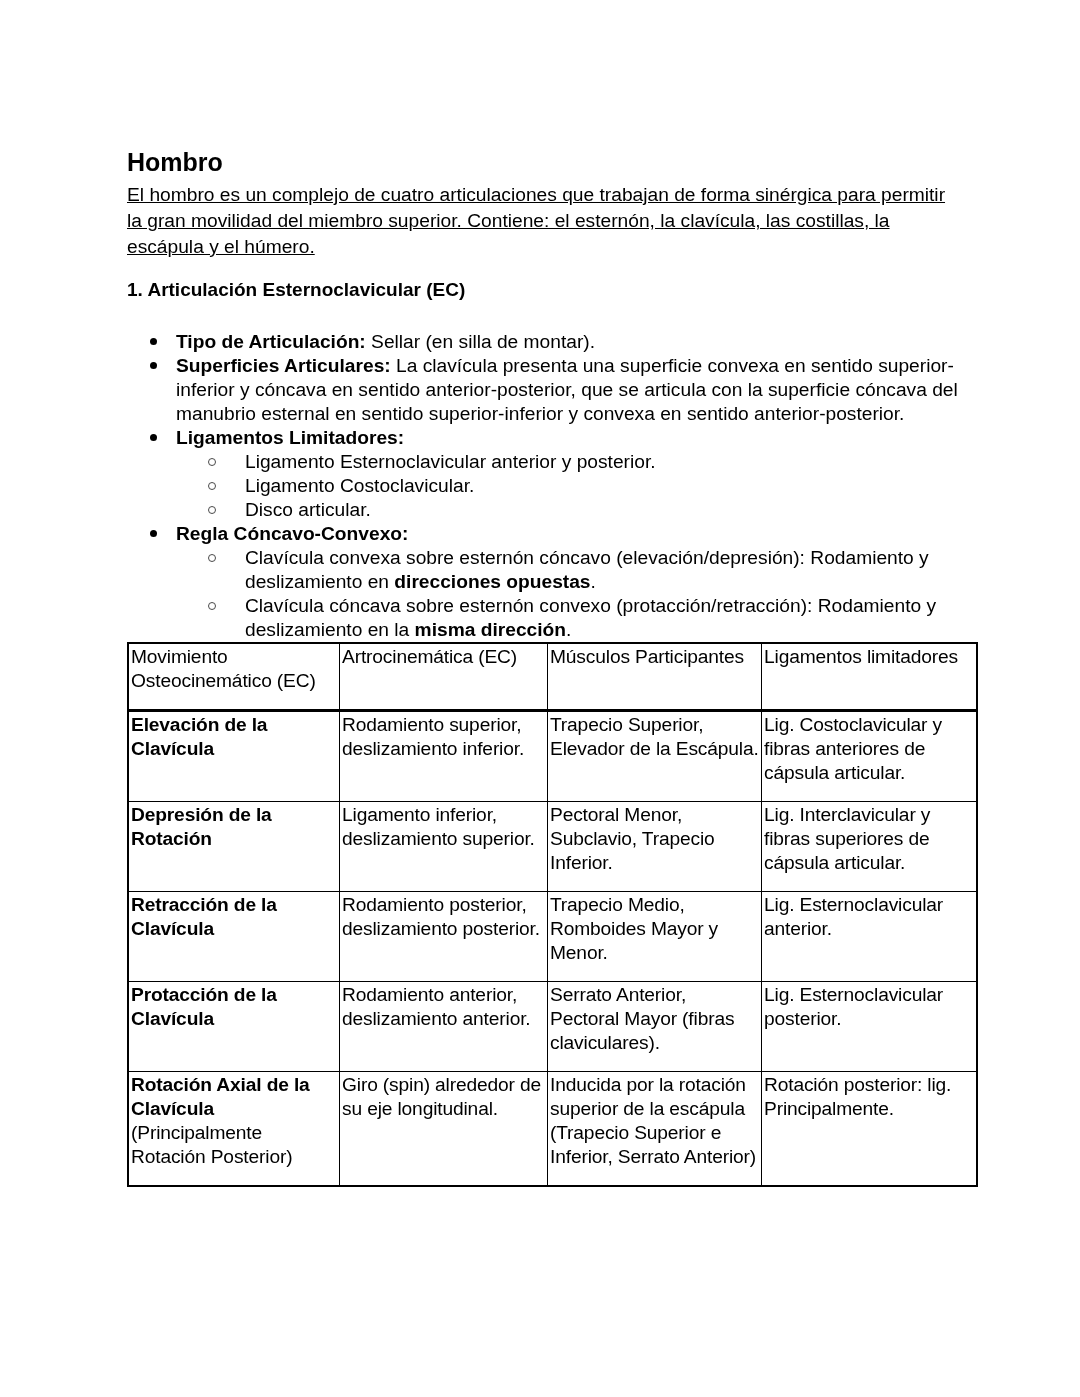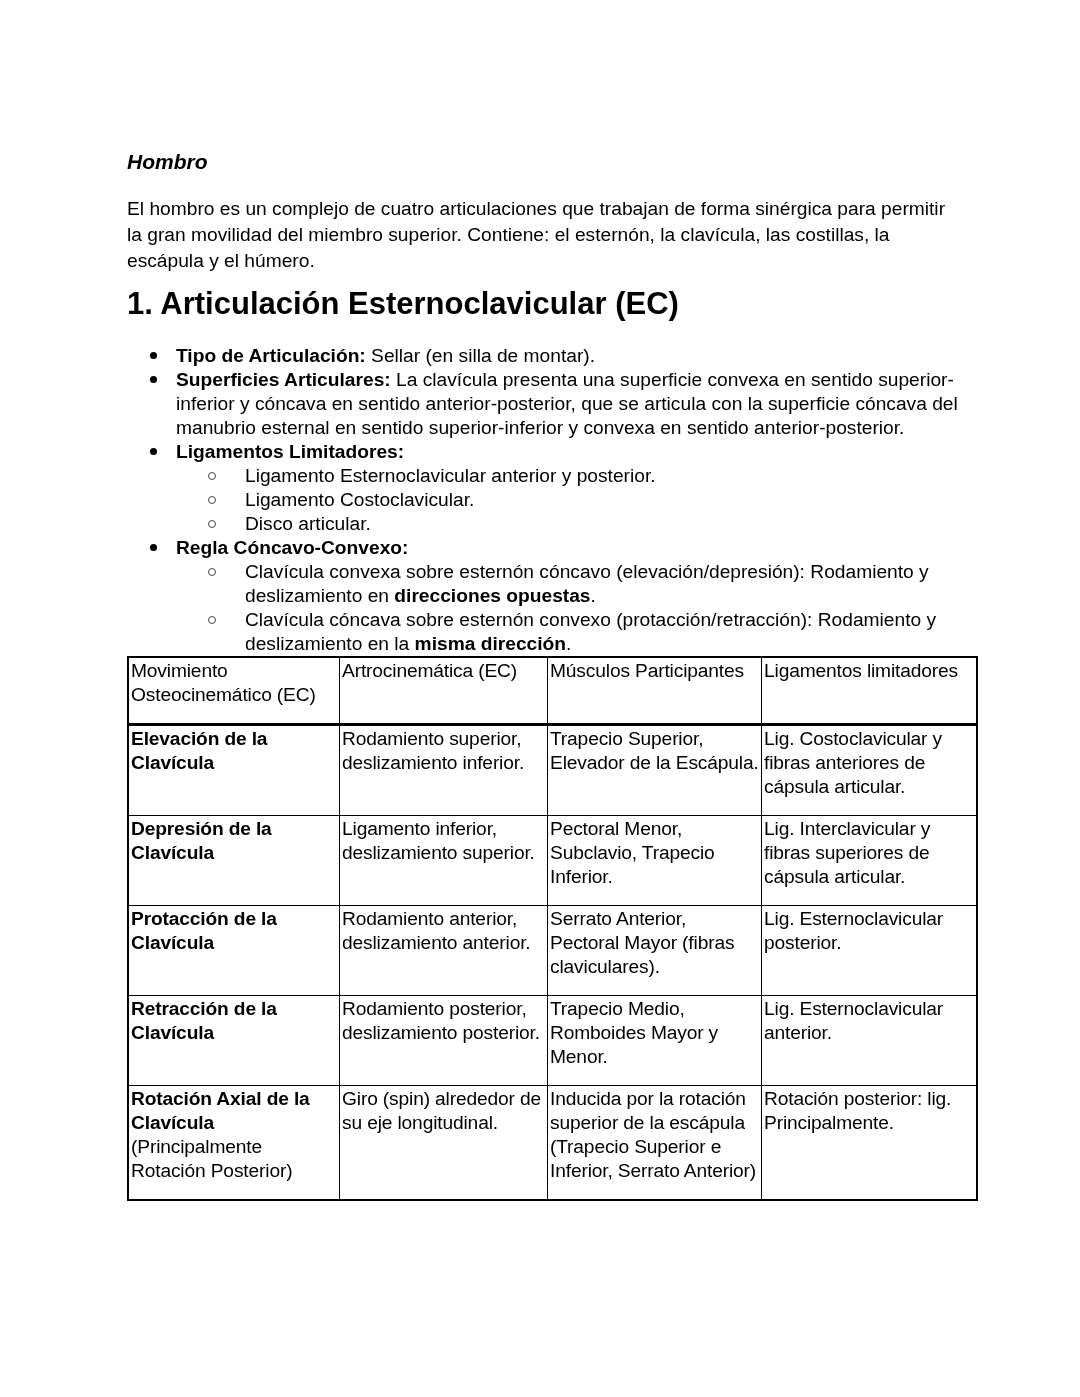--- a/index.html
+++ b/index.html
@@ -13,34 +13,34 @@
     overflow: hidden;
     color: #000000;
     font-family: "Liberation Sans", "DejaVu Sans", sans-serif;
     font-size: 19.2px;
   }
   .content {
     margin-left: 127px;
     width: 832px;
   }
   .doc-title {
-    font-size: 21px;
+    font-size: 25px;
     line-height: 32px;
     font-weight: 700;
     margin: 146px 0 0 0;
-    font-style: italic;
   }
   .intro {
     width: 828px;
     font-size: 19.2px;
     line-height: 26px;
-    margin: 18px 0 0 0;
+    margin: 4px 0 0 0;
+    text-decoration: underline;
   }
   .section-heading {
-    font-size: 31px;
+    font-size: 19px;
     line-height: 28px;
     font-weight: 700;
     margin: 16px 0 0 0;
   }
   ul.bullets {
     list-style: none;
     margin: 26px 0 0 0;
     padding: 0;
     line-height: 24px;
   }
@@ -201,38 +201,38 @@
       </tr>
     </thead>
     <tbody>
       <tr>
         <td><b class="mov-b">Elevación de la Clavícula</b><span class="mov-note"></span></td>
         <td>Rodamiento superior, deslizamiento inferior.</td>
         <td>Trapecio Superior, Elevador de la Escápula.</td>
         <td>Lig. Costoclavicular y fibras anteriores de cápsula articular.</td>
       </tr>
       <tr>
-        <td><b class="mov-b">Depresión de la Clavícula</b><span class="mov-note"></span></td>
+        <td><b class="mov-b">Depresión de la Rotación</b><span class="mov-note"></span></td>
         <td>Ligamento inferior, deslizamiento superior.</td>
         <td>Pectoral Menor, Subclavio, Trapecio Inferior.</td>
         <td>Lig. Interclavicular y fibras superiores de cápsula articular.</td>
+      </tr>
+      <tr>
+        <td><b class="mov-b">Retracción de la Clavícula</b><span class="mov-note"></span></td>
+        <td>Rodamiento posterior, deslizamiento posterior.</td>
+        <td>Trapecio Medio, Romboides Mayor y Menor.</td>
+        <td>Lig. Esternoclavicular anterior.</td>
       </tr>
       <tr>
         <td><b class="mov-b">Protacción de la Clavícula</b><span class="mov-note"></span></td>
         <td>Rodamiento anterior, deslizamiento anterior.</td>
         <td>Serrato Anterior, Pectoral Mayor (fibras claviculares).</td>
         <td>Lig. Esternoclavicular posterior.</td>
       </tr>
       <tr>
-        <td><b class="mov-b">Retracción de la Clavícula</b><span class="mov-note"></span></td>
-        <td>Rodamiento posterior, deslizamiento posterior.</td>
-        <td>Trapecio Medio, Romboides Mayor y Menor.</td>
-        <td>Lig. Esternoclavicular anterior.</td>
-      </tr>
-      <tr>
         <td><b class="mov-b">Rotación Axial de la Clavícula</b><span class="mov-note">(Principalmente Rotación Posterior)</span></td>
         <td>Giro (spin) alrededor de su eje longitudinal.</td>
         <td>Inducida por la rotación superior de la escápula (Trapecio Superior e Inferior, Serrato Anterior)</td>
         <td>Rotación posterior: lig. Principalmente.</td>
       </tr>
     </tbody>
   </table>
 
 </div>
 

